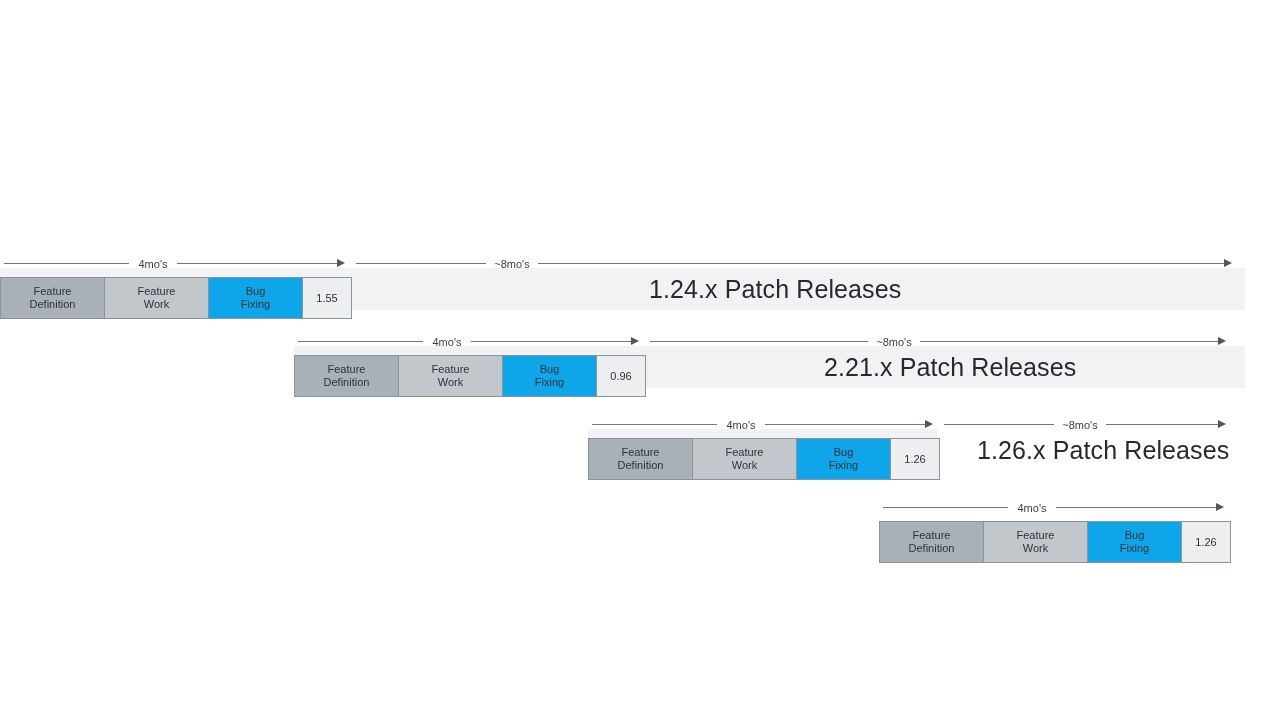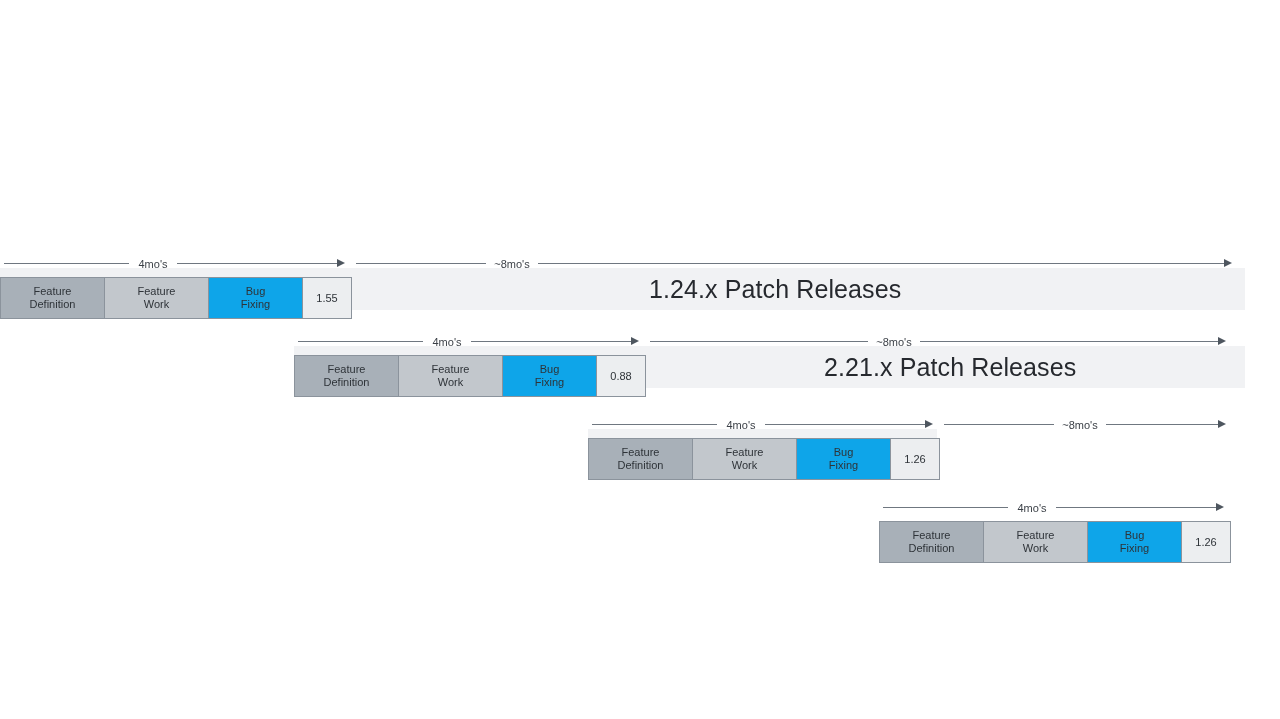--- a/index.html
+++ b/index.html
@@ -161,21 +161,21 @@
         <span>Definition</span>
       </div>
       <div class="phase-box phase-work" style="width:104px;">
         <span>Feature</span>
         <span>Work</span>
       </div>
       <div class="phase-box phase-bug" style="width:94px;">
         <span>Bug</span>
         <span>Fixing</span>
       </div>
-      <div class="phase-box phase-ver" style="width:50px;">0.88</div>
+      <div class="phase-box phase-ver" style="width:50px;">0.96</div>
     </div>
 
     <div class="measure" style="left:294px; top:4px; width:352px;">
       <div class="seg" style="left:4px; width:125px;"></div>
       <div class="m-label" style="left:129px; width:48px;">4mo's</div>
       <div class="seg" style="left:177px; width:164px;"></div>
       <div class="arrowhead" style="left:337px;"></div>
     </div>
 
     <div class="measure" style="left:650px; top:4px; width:586px;">
@@ -183,20 +183,21 @@
       <div class="m-label" style="left:218px; width:52px;">~8mo's</div>
       <div class="seg" style="left:270px; width:302px;"></div>
       <div class="arrowhead" style="left:568px;"></div>
     </div>
   </div>
 
   <div class="release-row" style="left:0px; top:411px; width:1280px;">
 
     <div class="patch-band" style="left:588px; width:349px;"></div>
 
+    <div class="patch-label" style="left:977px;">1.26.x Patch Releases</div>
 
     <div class="phase-strip" style="left:588px; width:352px;">
       <div class="phase-box phase-def" style="width:104px;">
         <span>Feature</span>
         <span>Definition</span>
       </div>
       <div class="phase-box phase-work" style="width:104px;">
         <span>Feature</span>
         <span>Work</span>
       </div>

